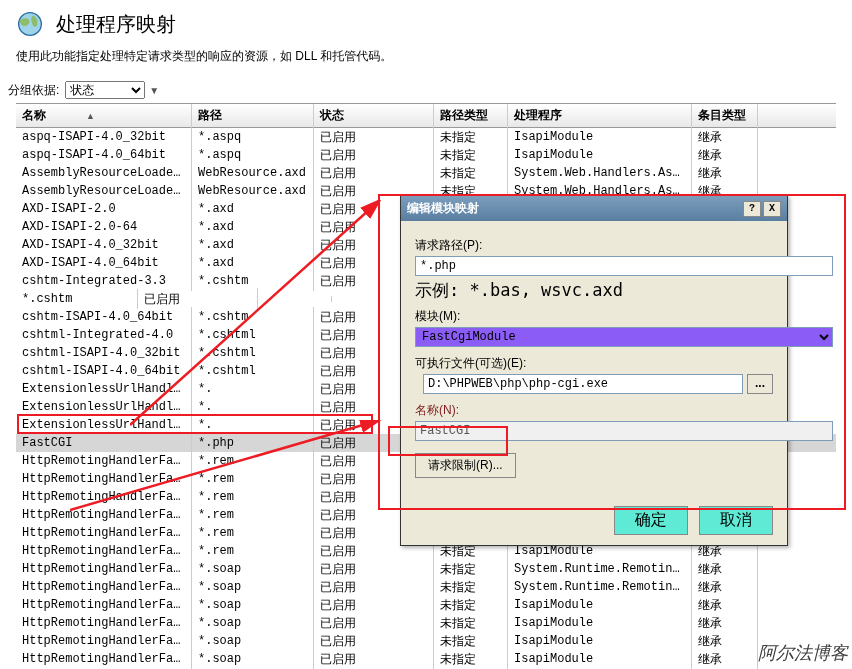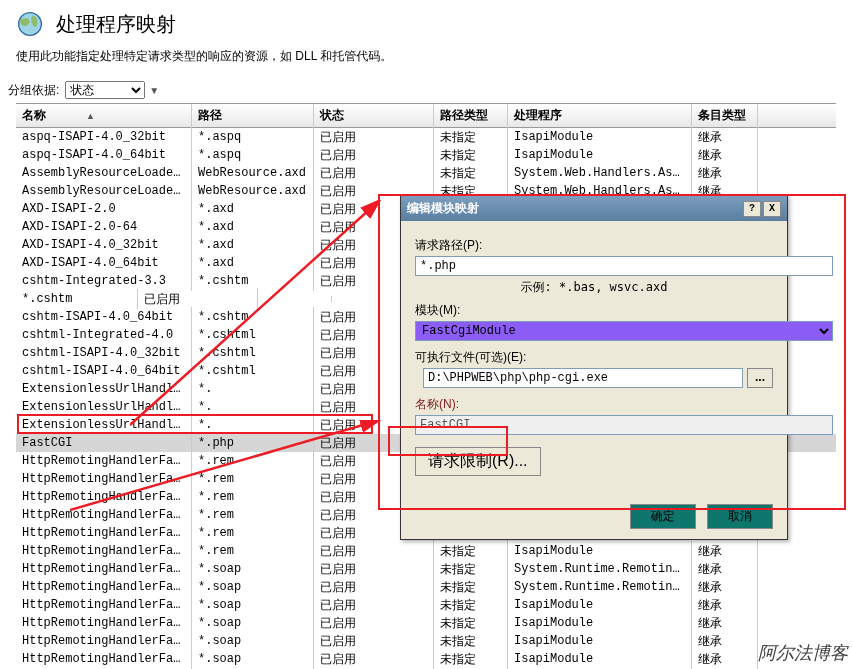--- a/index.html
+++ b/index.html
@@ -28,27 +28,27 @@
 
 .dialog { position: absolute; left: 379px; top: 195px; width: 388px; background: #ece9d8; border: 1px solid #333; box-shadow: 2px 2px 4px rgba(0,0,0,.3); margin-left: 21px; }
 .dialog-title { background: linear-gradient(#7b9ebd, #5a7ea0); color: #fff; padding: 4px 6px; display: flex; align-items: center; font-size: 12px; font-weight: bold; }
 .dialog-title .spacer { flex: 1; }
 .dialog-title .btn { width: 18px; height: 16px; background: #ece9d8; border: 1px solid #888; color: #000; font-family: "Courier New"; font-size: 10px; text-align: center; line-height: 14px; margin-left: 2px; font-weight: bold; }
 .dialog-body { padding: 10px 14px 14px; }
 .field-label { font-size: 12px; margin-top: 6px; margin-bottom: 2px; }
 .field-label.disabled { color: #7f1d1d; }
 .field-input { width: 418px; font-size: 12px; padding: 2px 4px; border: 1px solid #7f9db9; font-family: "Courier New", monospace; background: #fff; }
 .field-input.disabled { color: #555; background: #f0f0f0; }
-.hint { font-size: 12px; margin: 3px 0 6px; font-family: "SimSun", monospace; text-align: center; }
+.hint { font-size: 17px; margin: 3px 0 6px; font-family: "SimSun", monospace; }
 .exec-row { display: flex; gap: 4px; align-items: center; padding-left: 8px; }
 .exec-row .field-input { flex: 1; }
 .browse-btn { width: 26px; height: 20px; border: 1px solid #888; background: #ece9d8; font-weight: bold; text-align: center; line-height: 16px; }
-.req-btn { margin-top: 12px; padding: 3px 12px; border: 1px solid #888; background: #ece9d8; font-size: 16px; }
+.req-btn { margin-top: 12px; padding: 3px 12px; border: 1px solid #888; background: #ece9d8; font-size: 12px; }
 .dialog-footer { text-align: right; padding: 14px 14px 10px; }
-.dialog-footer button { padding: 3px 20px; margin-left: 8px; border: 1px solid #888; background: #0f766e; font-size: 12px; }
+.dialog-footer button { padding: 3px 20px; margin-left: 8px; border: 1px solid #888; background: #5eead4; font-size: 16px; }
 
 .red-box-1 { position: absolute; border: 2px solid #ed1c24; left: 17px; top: 414px; width: 356px; height: 20px; pointer-events: none; }
 .red-box-2 { position: absolute; border: 2px solid #ed1c24; left: 378px; top: 194px; width: 468px; height: 316px; pointer-events: none; }
 .red-box-3 { position: absolute; border: 2px solid #ed1c24; left: 388px; top: 426px; width: 120px; height: 30px; pointer-events: none; }
 .watermark { position: absolute; right: 4px; bottom: 4px; color: #404040; font-size: 18px; font-style: italic; }
 
 svg.arrow { position: absolute; pointer-events: none; }
 select.combo { width: 418px; font-size: 12px; padding: 1px 2px; border: 1px solid #7f9db9; background: #8b5cf6; font-family: "Courier New", monospace; }
 </style>
 </head>

